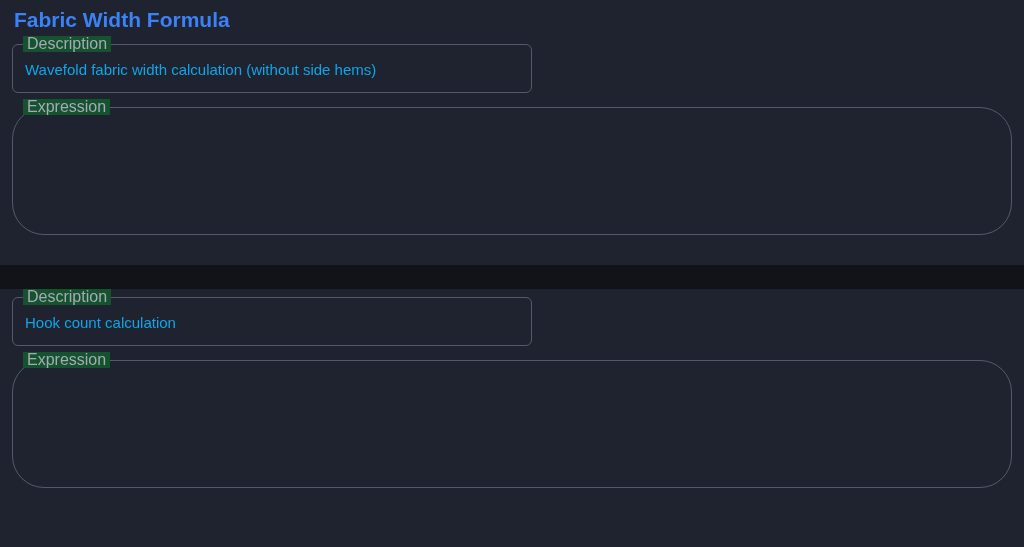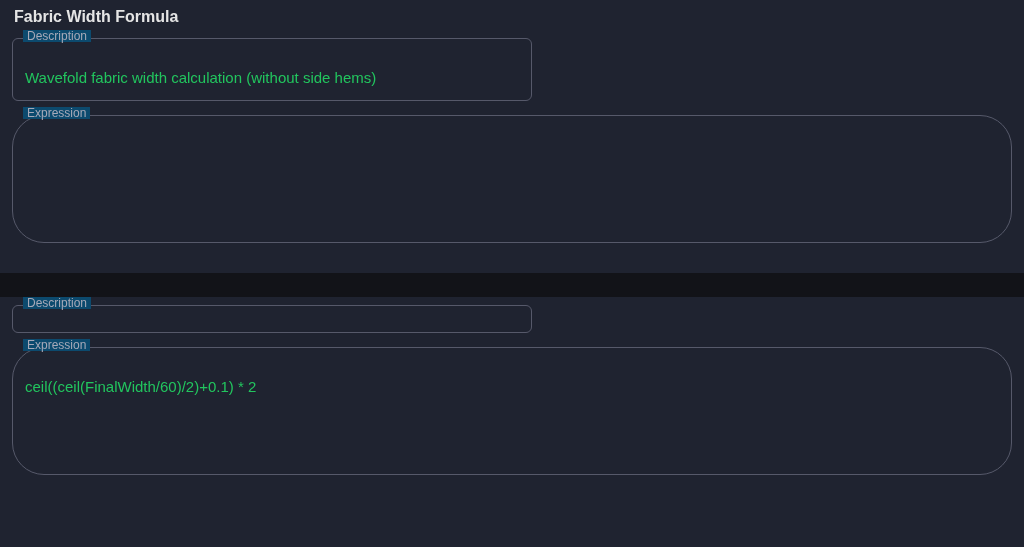--- a/index.html
+++ b/index.html
@@ -13,61 +13,60 @@
       font-family: "Segoe UI", Arial, sans-serif;
       width: 1024px;
       height: 547px;
       overflow: hidden;
     }
     .section {
       background: #1f2330;
       padding: 8px 12px 16px 12px;
     }
     .section-title {
-      font-size: 16px;
+      font-size: 21px;
       font-weight: 700;
-      color: #e5e5e5;
+      color: #3b82f6;
       margin-bottom: 12px;
       margin-left: 2px;
     }
     .divider {
       height: 24px;
       background: #121318;
       width: 100%;
     }
     .fieldset {
       position: relative;
       border: 1px solid #56596a;
       border-radius: 6px;
       padding: 14px 12px 12px 12px;
       margin-bottom: 14px;
     }
     .fieldset-legend {
       position: absolute;
       top: -9px;
       left: 10px;
-      background: #0c4a6e;
+      background: #14532d;
       padding: 0 4px;
-      font-size: 12px;
+      font-size: 16px;
       color: #a6a9b8;
       line-height: 1;
     }
     .fieldset.description {
       width: 520px;
     }
     .fieldset.expression {
       width: 100%;
       min-height: 128px;
       border-radius: 32px;
     }
     .field-value {
       font-size: 15px;
-      color: #22c55e;
+      color: #0ea5e9;
       line-height: 1.4;
-      margin-top: 14px;
     }
   </style>
 </head>
 <body>
 
 <div class="section">
   <h2 class="section-title">Fabric Width Formula</h2>
 
   <div class="fieldset description">
     <span class="fieldset-legend">Description</span>
@@ -78,19 +77,19 @@
     <span class="fieldset-legend">Expression</span>
   </div>
 </div>
 
 <div class="divider"></div>
 
 <div class="section">
 
   <div class="fieldset description">
     <span class="fieldset-legend">Description</span>
+    <div class="field-value">Hook count calculation</div>
   </div>
 
   <div class="fieldset expression">
     <span class="fieldset-legend">Expression</span>
-    <div class="field-value">ceil((ceil(FinalWidth/60)/2)+0.1) * 2</div>
   </div>
 </div>
 
 </body></html>

